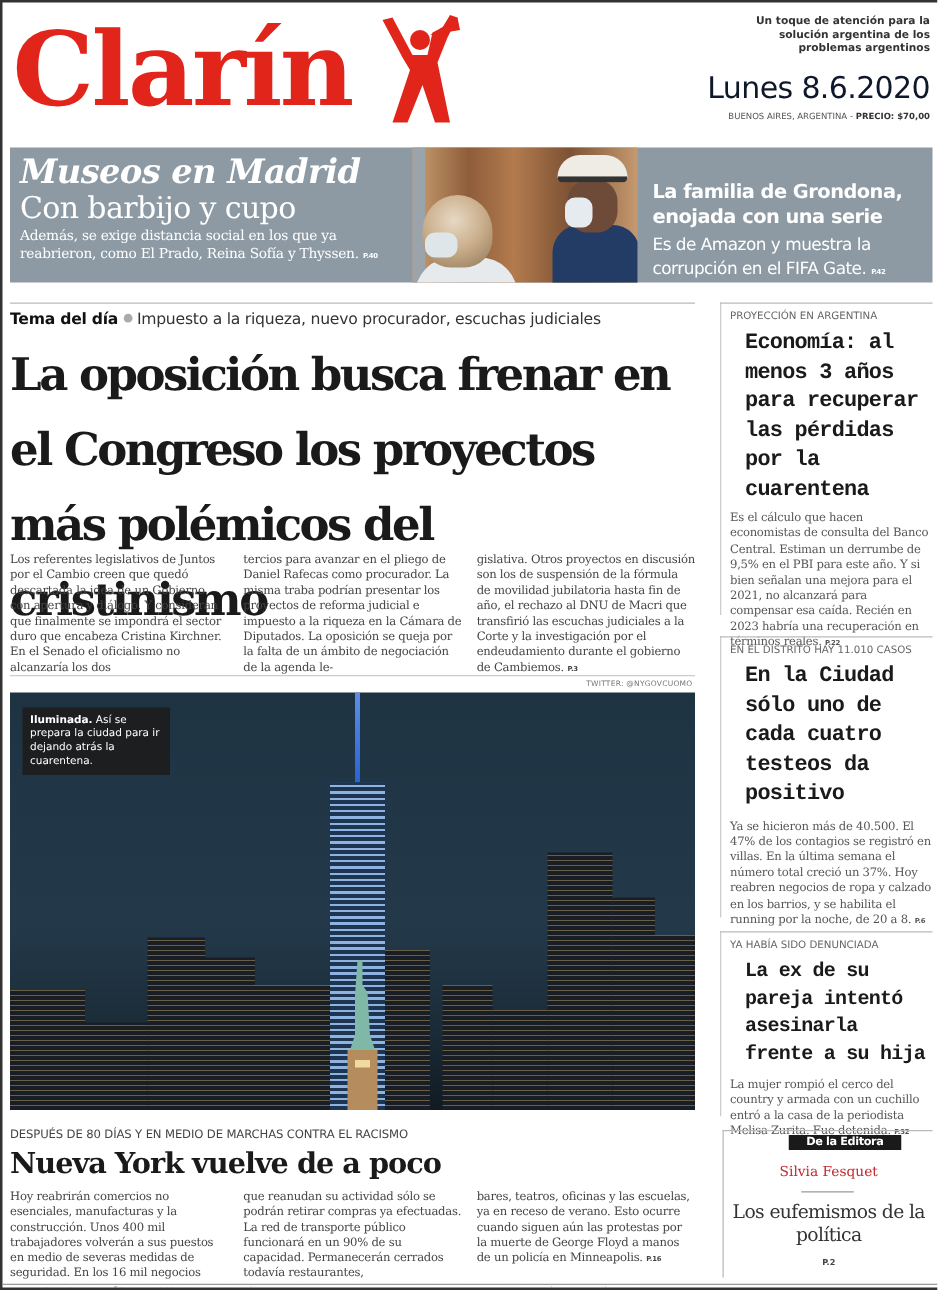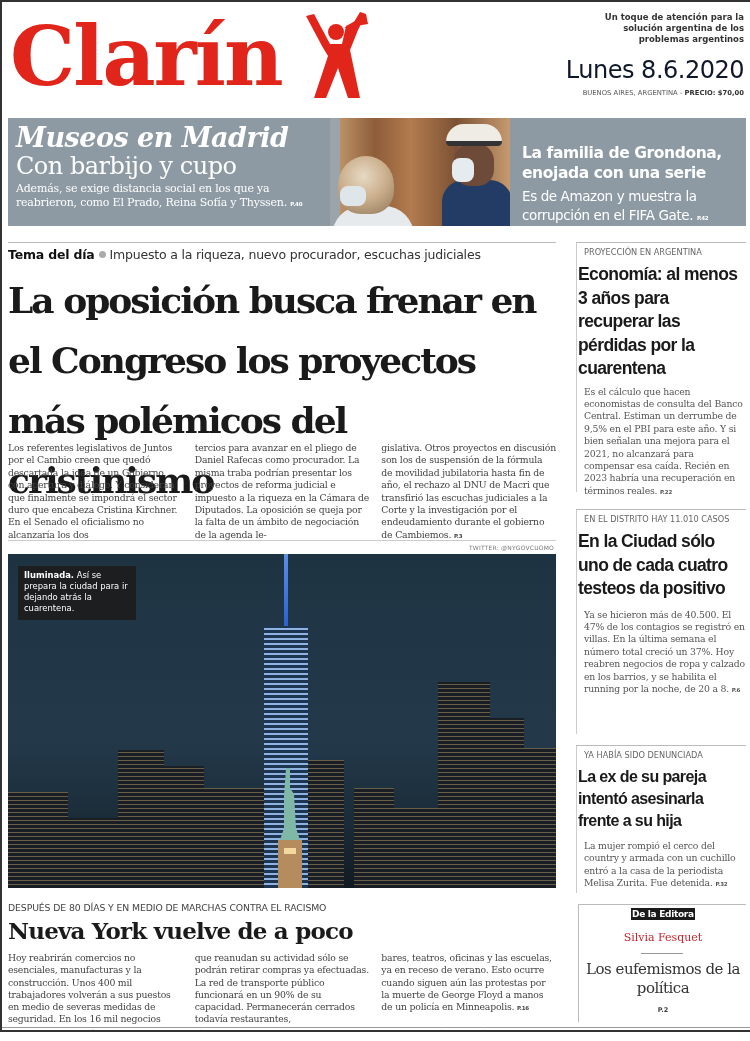--- a/index.html
+++ b/index.html
@@ -65,26 +65,26 @@
   
   .footer-rule { position: absolute; left: 0; top: 1025px; width: 750px; height: 1px; background: #999; }
   .footer { position: absolute; left: 6px; top: 1028px; font-family: "DejaVu Sans", sans-serif; font-size: 5.6px; color: #777; letter-spacing: 0; white-space: nowrap; }
   .footer b { color: #222; }
   .bottom-bar { position: absolute; left: 0; top: 1038px; width: 750px; height: 3px; background: #333; }
 
   
   .side { position: absolute; left: 574px; width: 170px; }
   .side-rule { position: absolute; left: 574px; width: 170px; height: 1px; background: #bbb; }
   .side-kicker { font-family: "DejaVu Sans", sans-serif; font-size: 8.2px; color: #666; letter-spacing: 0; padding: 4px 0 0 8px; }
-  .side-title { font-family: Liberation Sans, sans-serif; font-weight: bold; font-size: 17.5px; line-height: 23.5px; color: #1a1a1a; letter-spacing: -0.6px; padding: 6px 0 0 2px; }
+  .side-title { font-family: Liberation Mono, monospace; font-weight: bold; font-size: 17.5px; line-height: 23.5px; color: #1a1a1a; letter-spacing: -0.6px; padding: 6px 0 0 20px; }
   .side-body { font-family: "DejaVu Serif", serif; font-size: 9.3px; line-height: 12.4px; color: #555; padding: 5px 0 0 8px; letter-spacing: -0.2px; }
   .side-vline { position: absolute; left: 574px; width: 1px; background: #ccc; }
 
   .editora { position: absolute; left: 576px; top: 902px; width: 168px; height: 118px; border-top: 1px solid #bbb; border-left: 1px solid #bbb; }
-  .editora-tag { position: absolute; left: 52px; top: 3px; background: #1a1a1a; color: #fff; font-family: "DejaVu Sans", sans-serif; font-weight: bold; font-size: 9px; padding: 1px 1px; letter-spacing: -0.3px; }
+  .editora-tag { position: absolute; left: 52px; top: 3px; background: #1a1a1a; color: #fff; font-family: "DejaVu Sans", sans-serif; font-weight: bold; font-size: 9px; padding: 1px 14px; letter-spacing: -0.3px; }
   .editora-author { position: absolute; left: 0; width: 168px; top: 26px; text-align: center; font-family: "DejaVu Serif", serif; font-size: 11px; color: #c1272d; }
   .editora-sep { position: absolute; left: 62px; top: 48px; width: 42px; height: 1px; background: #999; }
   .editora-title { position: absolute; left: 0; width: 168px; top: 55px; text-align: center; font-family: "DejaVu Serif", serif; font-size: 15px; line-height: 19px; color: #333; letter-spacing: -0.5px; }
   .editora-page { position: absolute; left: 0; width: 168px; top: 101px; text-align: center; font-family: "DejaVu Sans", sans-serif; font-size: 6.5px; color: #444; font-weight: bold; }
 </style>
 </head>
 <body>
 
 <div class="page">
 

